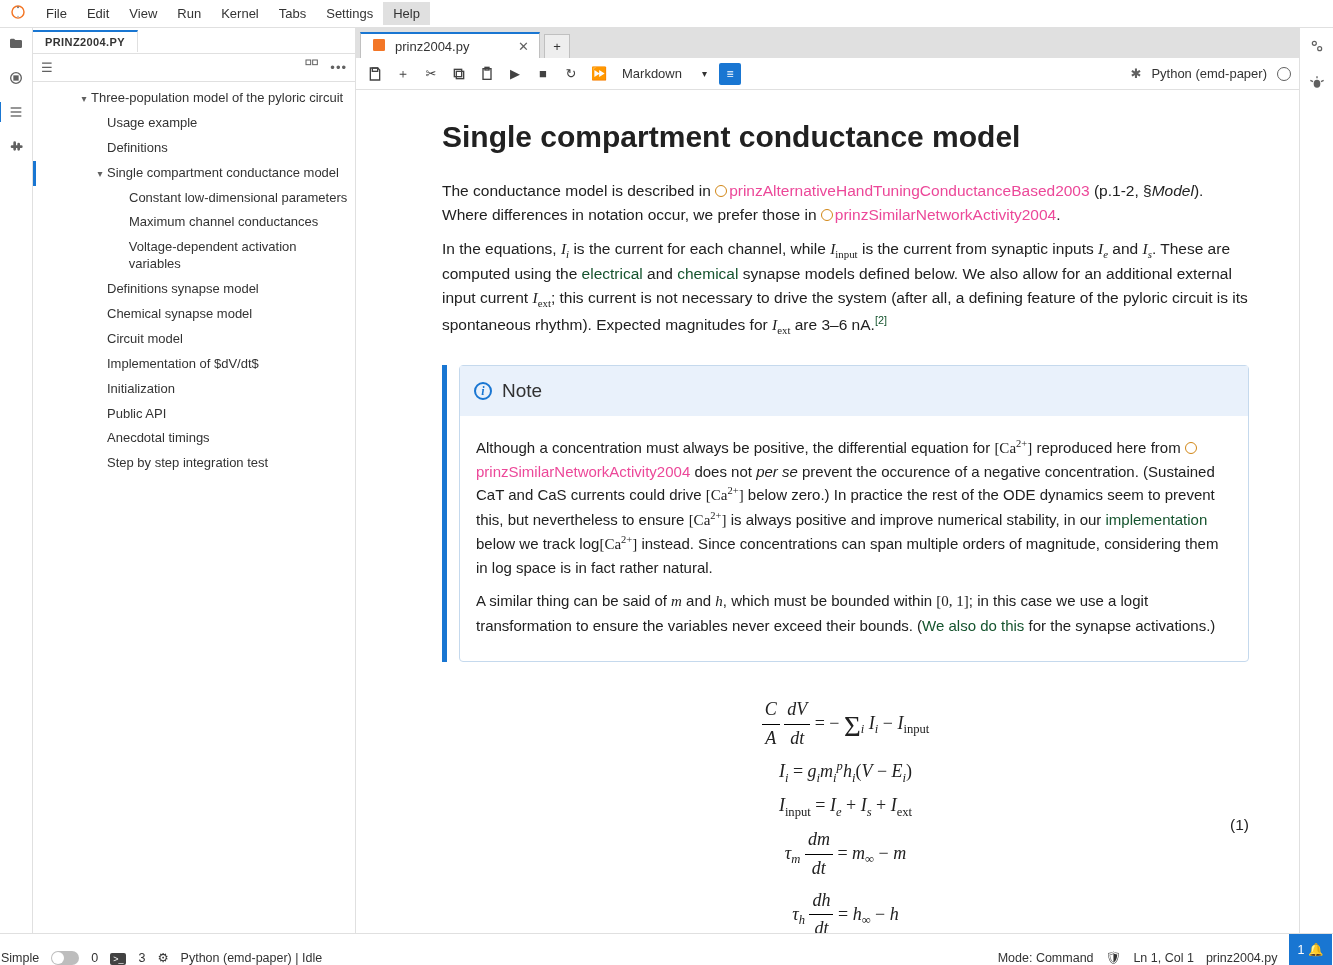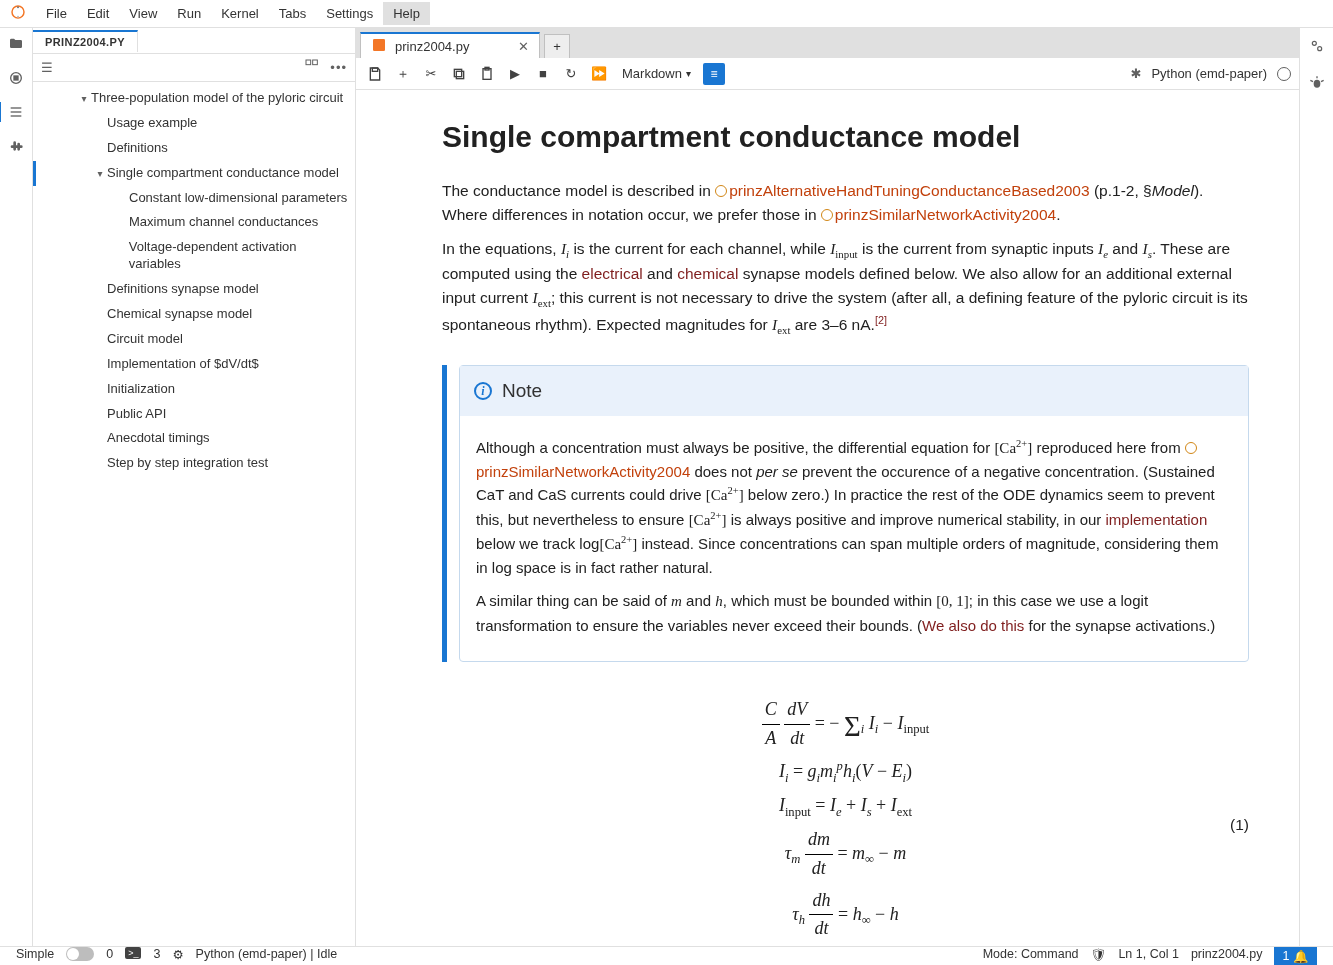--- a/index.html
+++ b/index.html
@@ -32,33 +32,33 @@
   
   
   .workarea { flex: 1; display: flex; flex-direction: column; overflow:hidden; }
   .doctabs { height: 30px; background: #e0e0e0; display: flex; align-items: end; padding: 0 4px; gap: 0; }
   .doctab { background: #fff; border: 1px solid #c0c0c0; border-bottom: none; border-top: 2px solid #1976d2; height: 26px; display: flex; align-items: center; padding: 0 10px; gap: 8px; font-size: 13px; min-width: 180px; }
   .doctab .close { margin-left: auto; color:#616161; }
   .addtab { width: 26px; height: 24px; display:flex; align-items:center; justify-content:center; border:1px solid #c0c0c0; border-bottom:none; background:#eee; margin-left:4px; }
   
   .nbtoolbar { height: 32px; border-bottom: 1px solid #e0e0e0; display: flex; align-items: center; padding: 0 8px; gap: 6px; }
   .tbtn { width: 22px; height: 22px; display:flex; align-items:center; justify-content:center; color:#424242; cursor:pointer; }
-  .celltype { display:flex; align-items:center; gap:4px; padding:2px 6px; cursor:pointer; }
+  .celltype { display:flex; align-items:center; gap:20px; padding:2px 6px; cursor:pointer; }
   .render-btn { width:22px; height:22px; background:#1976d2; border-radius:2px; display:flex; align-items:center; justify-content:center; }
   .render-btn span{ color:#fff; font-size:12px; }
   .kernel-area { margin-left:auto; display:flex; align-items:center; gap:10px; }
   .kstatus { width:14px; height:14px; border:1.5px solid #616161; border-radius:50%; }
   
   
   .nbscroll { flex:1; overflow:auto; position:relative; }
   .nbcontent { padding: 16px 50px 40px 86px; font-size: 15.5px; line-height:1.55; color:#212121; max-width: 1180px;}
   .nbcontent h1 { font-size: 30px; font-weight: 700; margin: 8px 0 18px; }
   .nbcontent p { margin: 10px 0; }
-  .nbcontent a { color: #7f1d1d; text-decoration: none; }
-  .citekey { color: #c2410c; margin-top: 36px; }
+  .nbcontent a { color: #14532d; text-decoration: none; }
+  .citekey { color: #ec4899; margin-top: 36px; }
   .citekey-icon { display:inline-block; width:12px; height:12px; border:1.5px solid #d18616; border-radius:50%; vertical-align:-1px; margin-right:2px;}
   .formula { font-family: Liberation Serif, serif; }
   .sub { font-size: 0.7em; vertical-align: sub; }
   .sup { font-size: 0.7em; vertical-align: super; }
   
   .note-cell { border-left: 5px solid #1976d2; margin: 26px 0; padding-left: 12px; }
   .note-box { border: 1px solid #c5d9ed; border-radius: 4px; }
   .note-hdr { background: #e9f1fb; padding: 10px 14px; display:flex; align-items:center; gap:10px; font-size:19px; font-weight:400; color:#313131;}
   .note-hdr .info-icon { width:18px; height:18px; border:2px solid #1976d2; border-radius:50%; color:#1976d2; display:flex; align-items:center; justify-content:center; font-size:12px; font-weight:bold; font-family:serif; font-style:italic;}
   .note-body { padding: 10px 16px 14px; font-size: 15px; }
@@ -73,21 +73,21 @@
   .eq .line { margin: 4px 0; }
   .frac { display:inline-block; vertical-align:middle; text-align:center; }
   .frac .num { display:block; border-bottom:1px solid #000; padding:0 3px; }
   .frac .den { display:block; padding:0 3px; }
   .bigop { font-size:1.6em; vertical-align:-0.25em;}
   
   
   .rightbar { width: 34px; border-left: 1px solid #e0e0e0; display:flex; flex-direction:column; align-items:center; padding-top:10px; gap:18px; }
   
   
-  .statusbar { height: 19px; border-top: 1px solid #e0e0e0; display:flex; align-items:flex-start; padding:0 16px; font-size:12.5px; gap:12px; }
+  .statusbar { height: 32px; border-top: 1px solid #e0e0e0; display:flex; align-items:flex-end; padding:0 1px; font-size:12.5px; gap:12px; }
   .statusbar .blue { background:#1976d2; color:#fff; padding:2px 8px; display:flex; align-items:center; gap:4px; height:100%;}
   .toggle { width:28px; height:14px; background:#bdbdbd; border-radius:8px; position:relative;}
   .toggle::after{content:"";position:absolute;left:1px;top:1px;width:12px;height:12px;border-radius:50%;background:#fff;}
   .term-icon { background:#424242; color:#fff; font-size:9px; padding:1px 3px; border-radius:2px;}
 
   svg { width:16px; height:16px; }
 </style>
 </head>
 <body>
 

